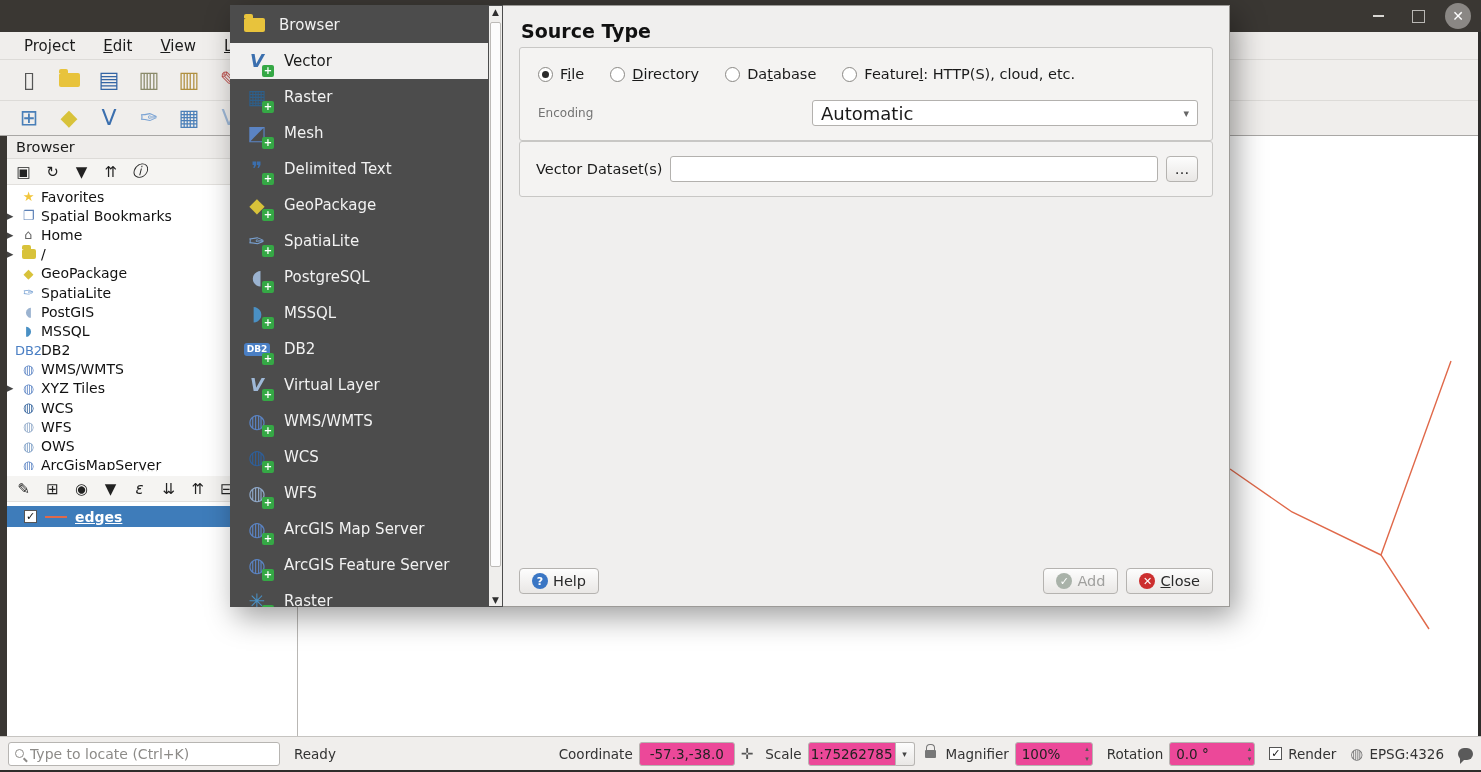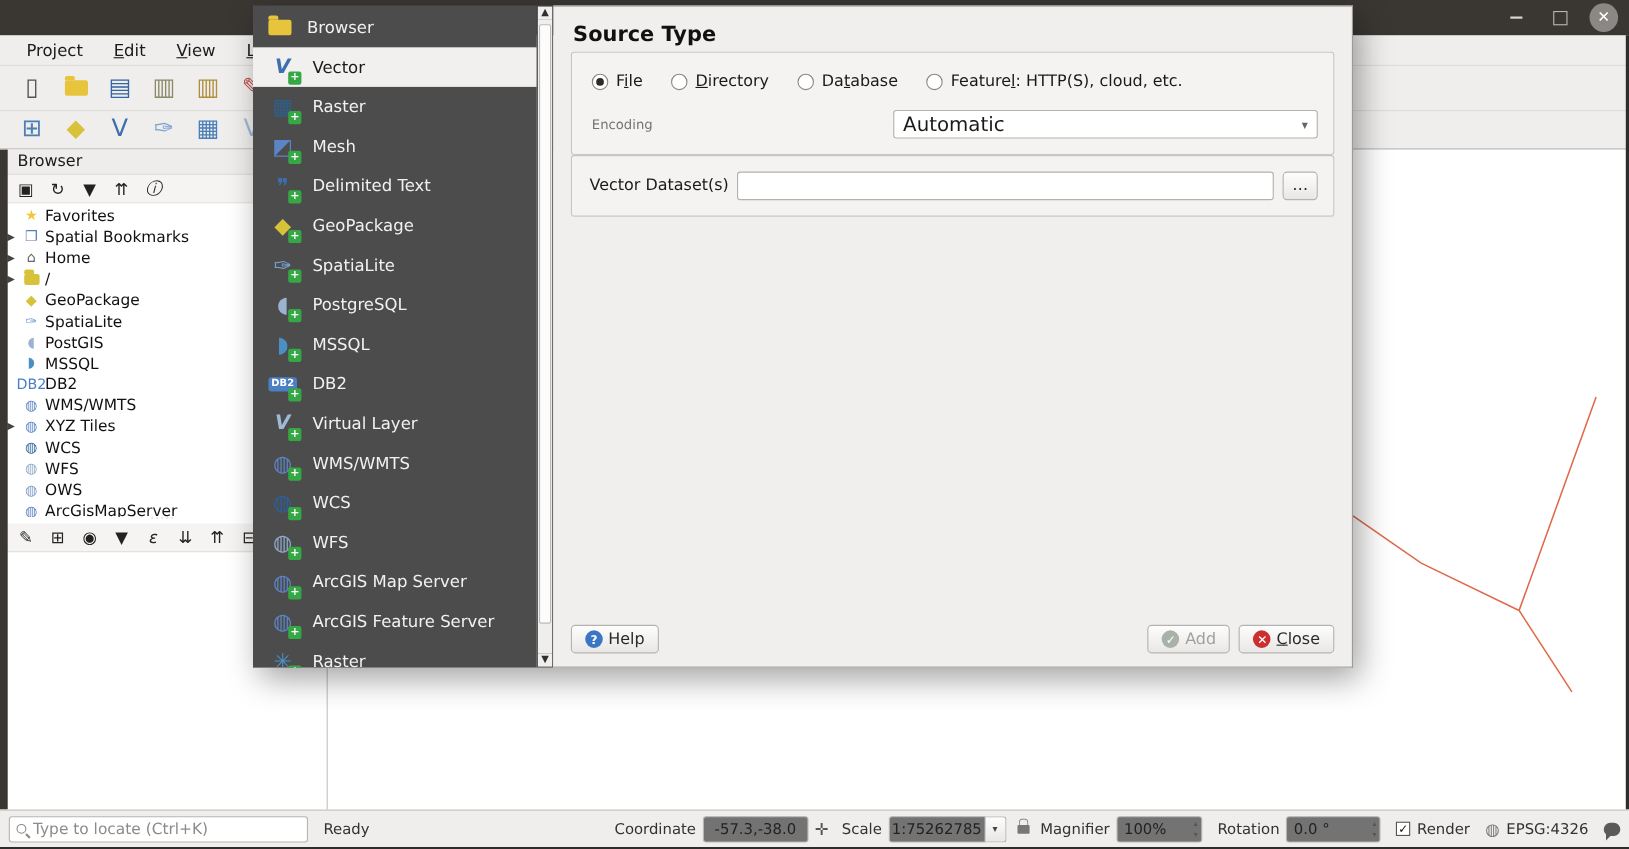--- a/index.html
+++ b/index.html
@@ -50,21 +50,21 @@
   .rstrip{position:absolute;right:0;top:32px;width:3px;bottom:34px;background:#2f2d2b;z-index:3}
 
   
   .statusbar{position:absolute;left:0;bottom:0;width:100%;height:34px;background:#f0eeec;border-top:1px solid #c6c4c1;display:flex;align-items:center;padding:0 8px;font-size:13.5px;color:#333;z-index:5;gap:6px}
   .locator{width:272px;height:24px;background:#fff;border:1px solid #b7b5b2;border-radius:3px;display:flex;align-items:center;padding:0 6px;gap:6px}
   .locator input{border:none;outline:none;width:100%;font-size:14px;color:#333;background:transparent;font-family:inherit}
   .locator input::placeholder{color:#8d8b88}
   .mag{width:9px;height:9px;border:1.6px solid #8d8b88;border-radius:50%;position:relative;flex:none}
   .mag::after{content:"";position:absolute;width:5px;height:1.6px;background:#8d8b88;transform:rotate(45deg);left:7px;top:9px}
   .sb-sp{flex:1}
-  .sbbox{height:24px;background:#737373;border:1px solid #b7b5b2;border-radius:3px;display:flex;align-items:center;justify-content:center;padding:0 6px;font-size:13.5px;color:#222}
+  .sbbox{height:24px;background:#ec4899;border:1px solid #b7b5b2;border-radius:3px;display:flex;align-items:center;justify-content:center;padding:0 6px;font-size:13.5px;color:#222}
   .spin{position:relative;padding-right:16px;justify-content:flex-start}
   .spin::after{content:"▴\A▾";white-space:pre;position:absolute;right:3px;top:1px;font-size:7px;line-height:10px;color:#555}
   .dropbtn{width:19px;height:24px;border:1px solid #b7b5b2;border-left:none;border-radius:0 3px 3px 0;background:linear-gradient(#fdfdfd,#e9e7e5);display:flex;align-items:center;justify-content:center;font-size:9px;color:#444}
   .lock{width:11px;height:8px;background:#777;border-radius:1px;position:relative;margin:0 4px}
   .lock::before{content:"";position:absolute;width:7px;height:6px;border:1.6px solid #777;border-bottom:none;border-radius:4px 4px 0 0;left:1px;top:-6px}
   .balloon{width:15px;height:12px;background:#5a5a5a;border-radius:7px;position:relative;margin-left:8px}
   .balloon::after{content:"";position:absolute;left:2px;bottom:-4px;border:4px solid transparent;border-top-color:#5a5a5a;border-left-color:#5a5a5a}
   .sicon{font-style:normal;color:#555;font-size:15px}
 
   
@@ -360,20 +360,25 @@
         </span>
 
         <span class="sico">
           <i style="--c: #4a7fb8;">⇈</i>
         </span>
 
         <span class="sico">
           <i style="--c: #c05050;">⊟</i>
         </span>
       </div>
+    <div class="lyrrow">
+      <span class="cb on"></span>
+      <span class="lsym"></span>
+      <span class="lname">edges</span>
+    </div>
   </div>
 
   <div class="canvas"></div>
   <svg class="maplines" viewBox="0 0 1481 772" stroke-width="1.4">
       <polyline points="1451,361 1381,555 1429,629" stroke="#e0694a" fill="none"></polyline>
       <polyline points="1230,469 1292,512 1381,555" stroke="#e0694a" fill="none"></polyline>
     </svg>
   <div class="rstrip"></div>
 
   <div class="dialog">

